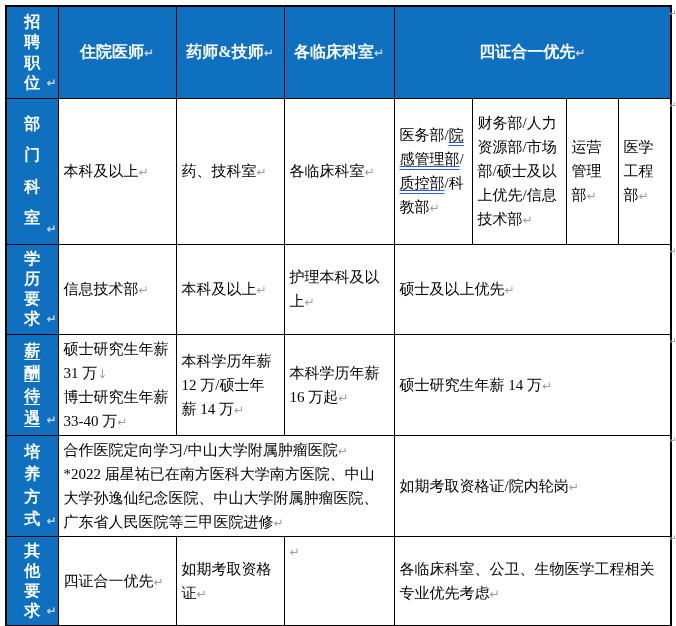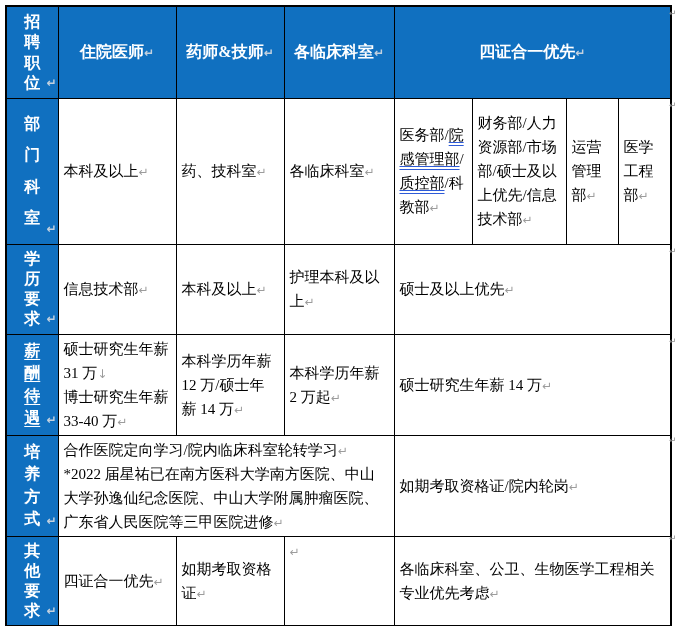--- a/index.html
+++ b/index.html
@@ -115,36 +115,36 @@
               <span>待</span>
               <span>遇</span>
             </div>
         <span class="pm pm-blue vhm">↵</span>
       </th>
       <td>
         <span>硕士研究生年薪 31 万</span><span class="pm">↓</span>
         <span class="para"><span>博士研究生年薪 33-40 万</span><span class="pm">↵</span></span>
       </td>
       <td><span>本科学历年薪 12 万/硕士年薪 14 万</span><span class="pm">↵</span></td>
-      <td><span>本科学历年薪 2 万起</span><span class="pm">↵</span></td>
+      <td><span>本科学历年薪 16 万起</span><span class="pm">↵</span></td>
       <td colspan="4"><span>硕士研究生年薪 14 万</span><span class="pm">↵</span></td>
     </tr>
 
     <tr style="height:98px">
       <th class="rh">
         <div class="vch">
               <span>培</span>
               <span>养</span>
               <span>方</span>
               <span>式</span>
             </div>
         <span class="pm pm-blue vhm">↵</span>
       </th>
       <td colspan="3">
-        <span>合作医院定向学习/院内临床科室轮转学习</span><span class="pm">↵</span>
+        <span>合作医院定向学习/中山大学附属肿瘤医院</span><span class="pm">↵</span>
         <span class="para"><span>*2022 届星祐已在南方医科大学南方医院、中山大学孙逸仙纪念医院、中山大学附属肿瘤医院、广东省人民医院等三甲医院进修</span><span class="pm">↵</span></span>
       </td>
       <td colspan="4"><span>如期考取资格证/院内轮岗</span><span class="pm">↵</span></td>
     </tr>
 
     <tr style="height:90px">
       <th class="rh">
         <div class="vch">
               <span>其</span>
               <span>他</span>

